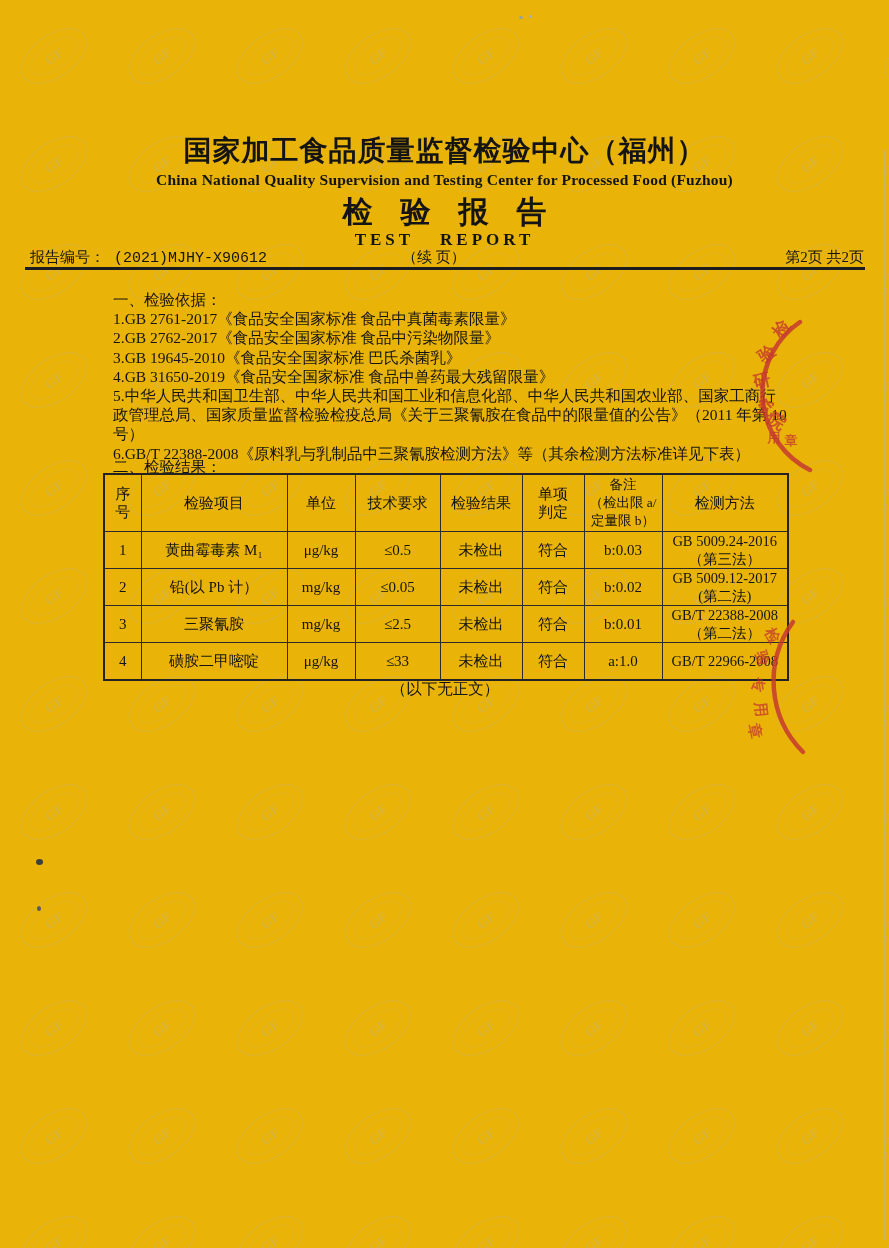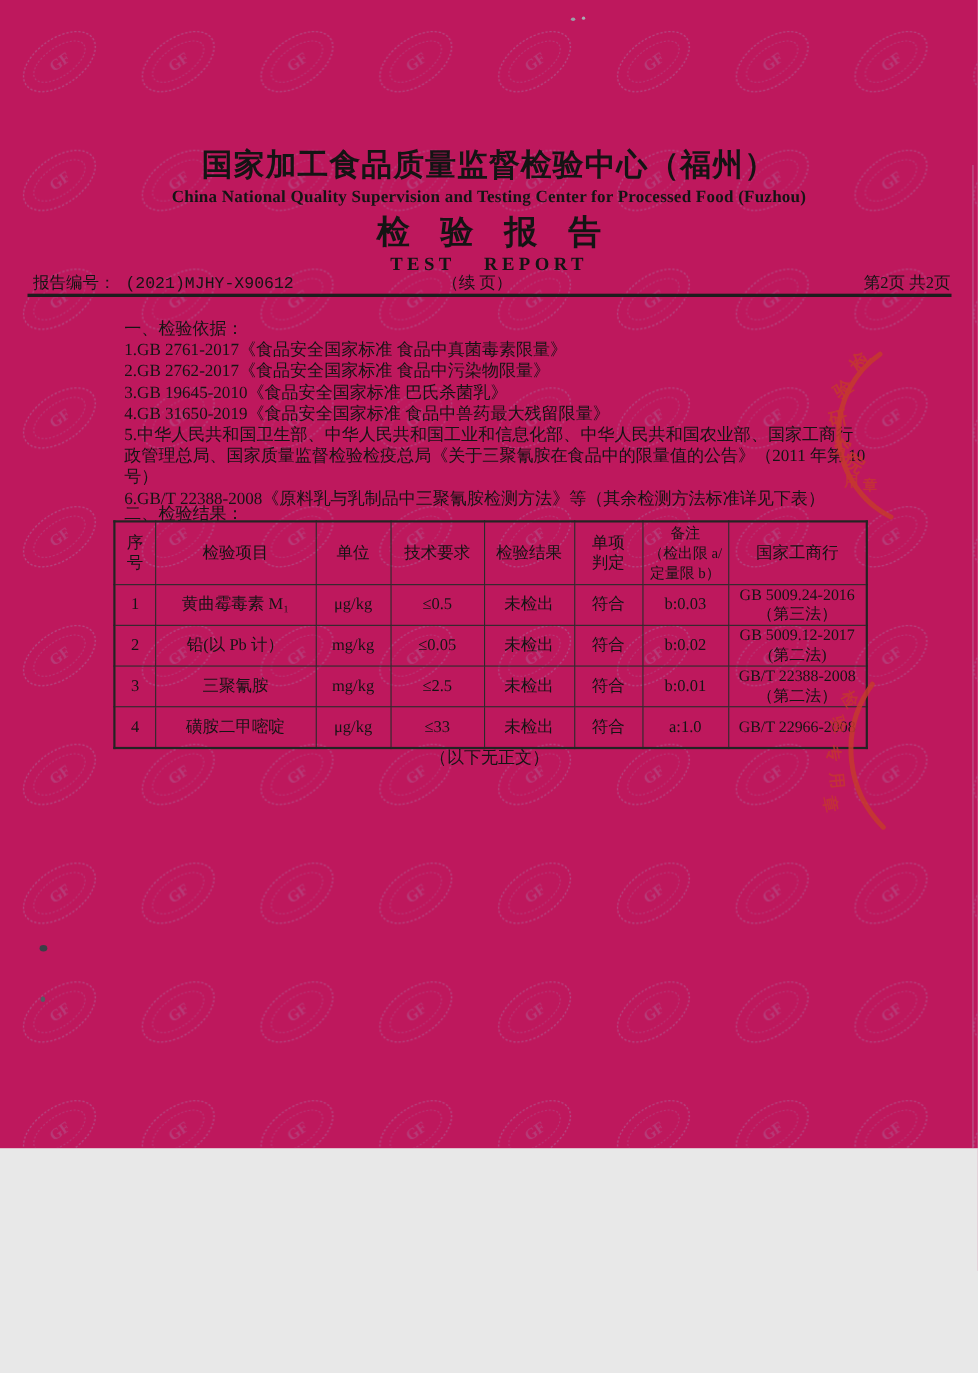--- a/index.html
+++ b/index.html
@@ -1,18 +1,18 @@
 <!DOCTYPE html>
 <html><head>
 <meta charset="utf-8">
 <style>
   html,body{margin:0;padding:0;background:#e8e8e8;}
   .page{
-    position:relative;width:889px;height:1044px;margin:0 auto;
-    background:#be185d;overflow:hidden;
+    position:relative;width:889px;height:1248px;margin:0 auto;
+    background:#eab308;overflow:hidden;
     font-family:"Liberation Serif","DejaVu Serif",serif;color:#141414;
   }
   .layer{position:absolute;inset:0;}
   .wm{z-index:0;}
   .content{z-index:2;}
   .stamps{z-index:3;pointer-events:none;}
 
   
   .hdr{position:absolute;top:134px;left:0;width:100%;text-align:center;}
   .org-cn{font-size:28px;font-weight:bold;letter-spacing:1px;line-height:34px;}
@@ -131,21 +131,21 @@
 号</th>
         <th>检验项目</th>
         <th>单位</th>
         <th>技术要求</th>
         <th>检验结果</th>
         <th>单项
 判定</th>
         <th class="remark-h">备注
 （检出限 a/
 定量限 b）</th>
-        <th>国家工商行</th>
+        <th>检测方法</th>
       </tr>
       <tr class="bd">
         <td>1</td>
         <td class="item">黄曲霉毒素 M₁</td>
         <td>μg/kg</td>
         <td>≤0.5</td>
         <td>未检出</td>
         <td>符合</td>
         <td>b:0.03</td>
         <td class="method">GB 5009.24-2016

